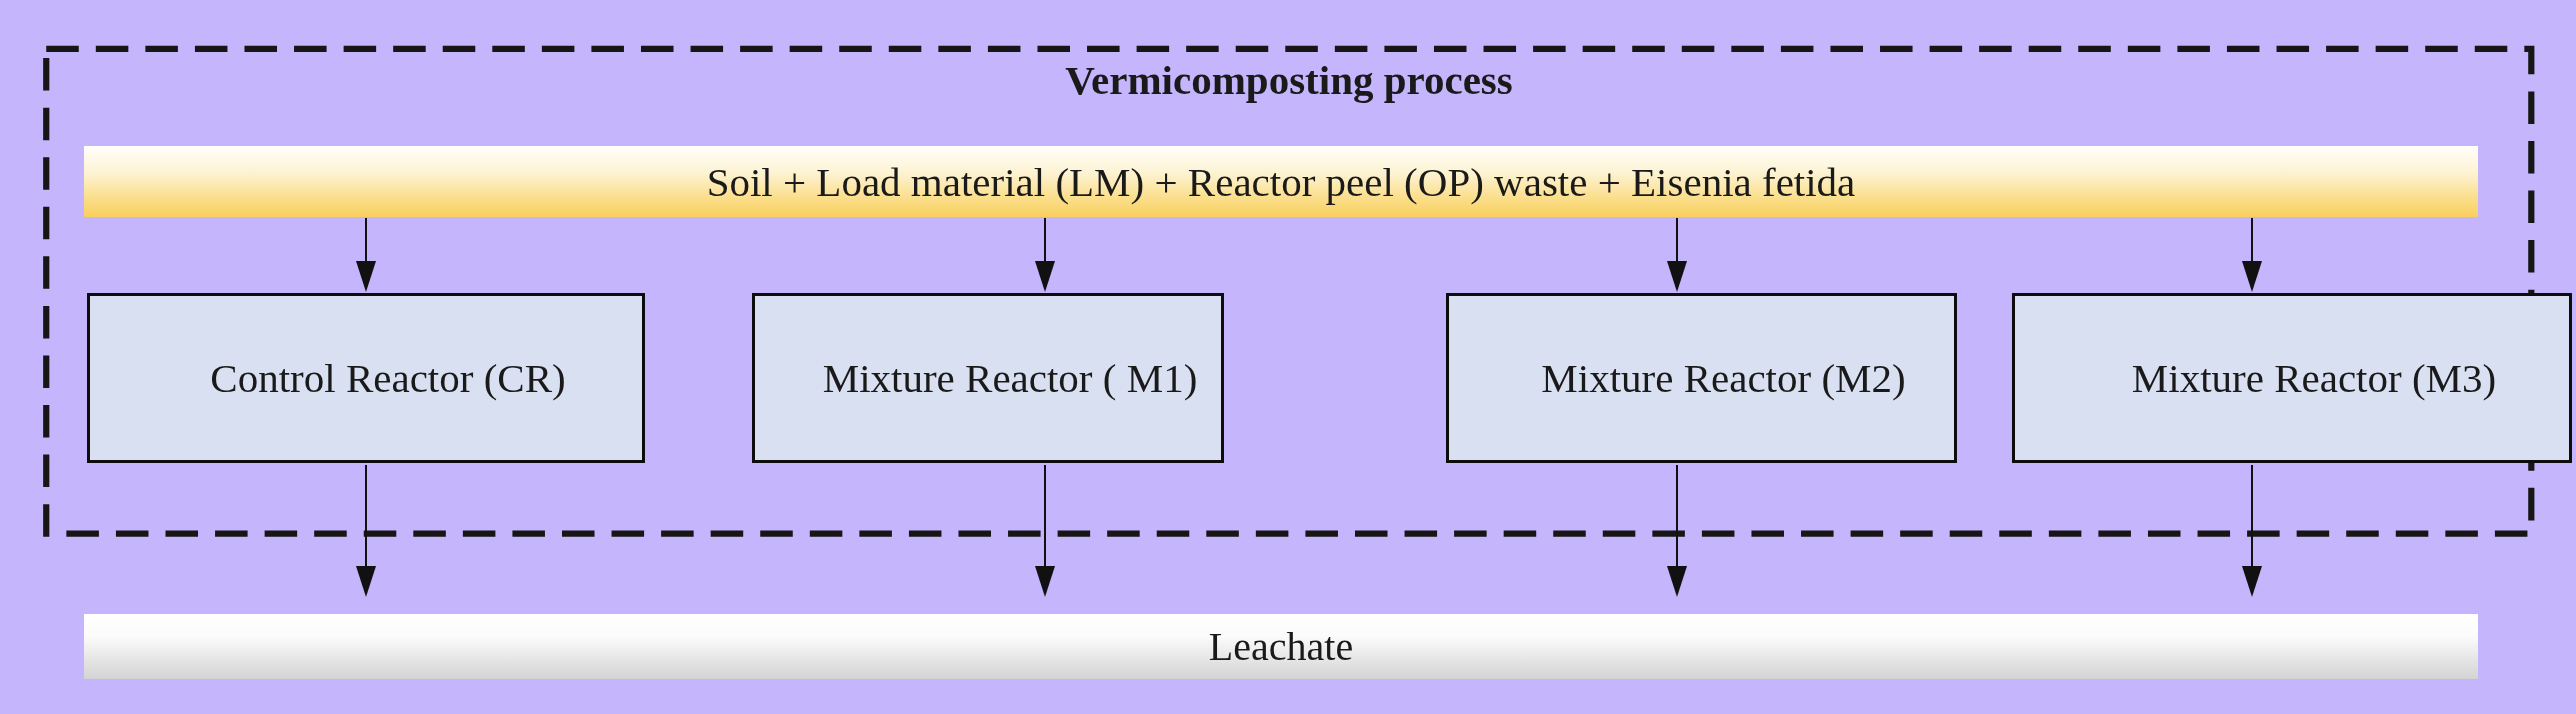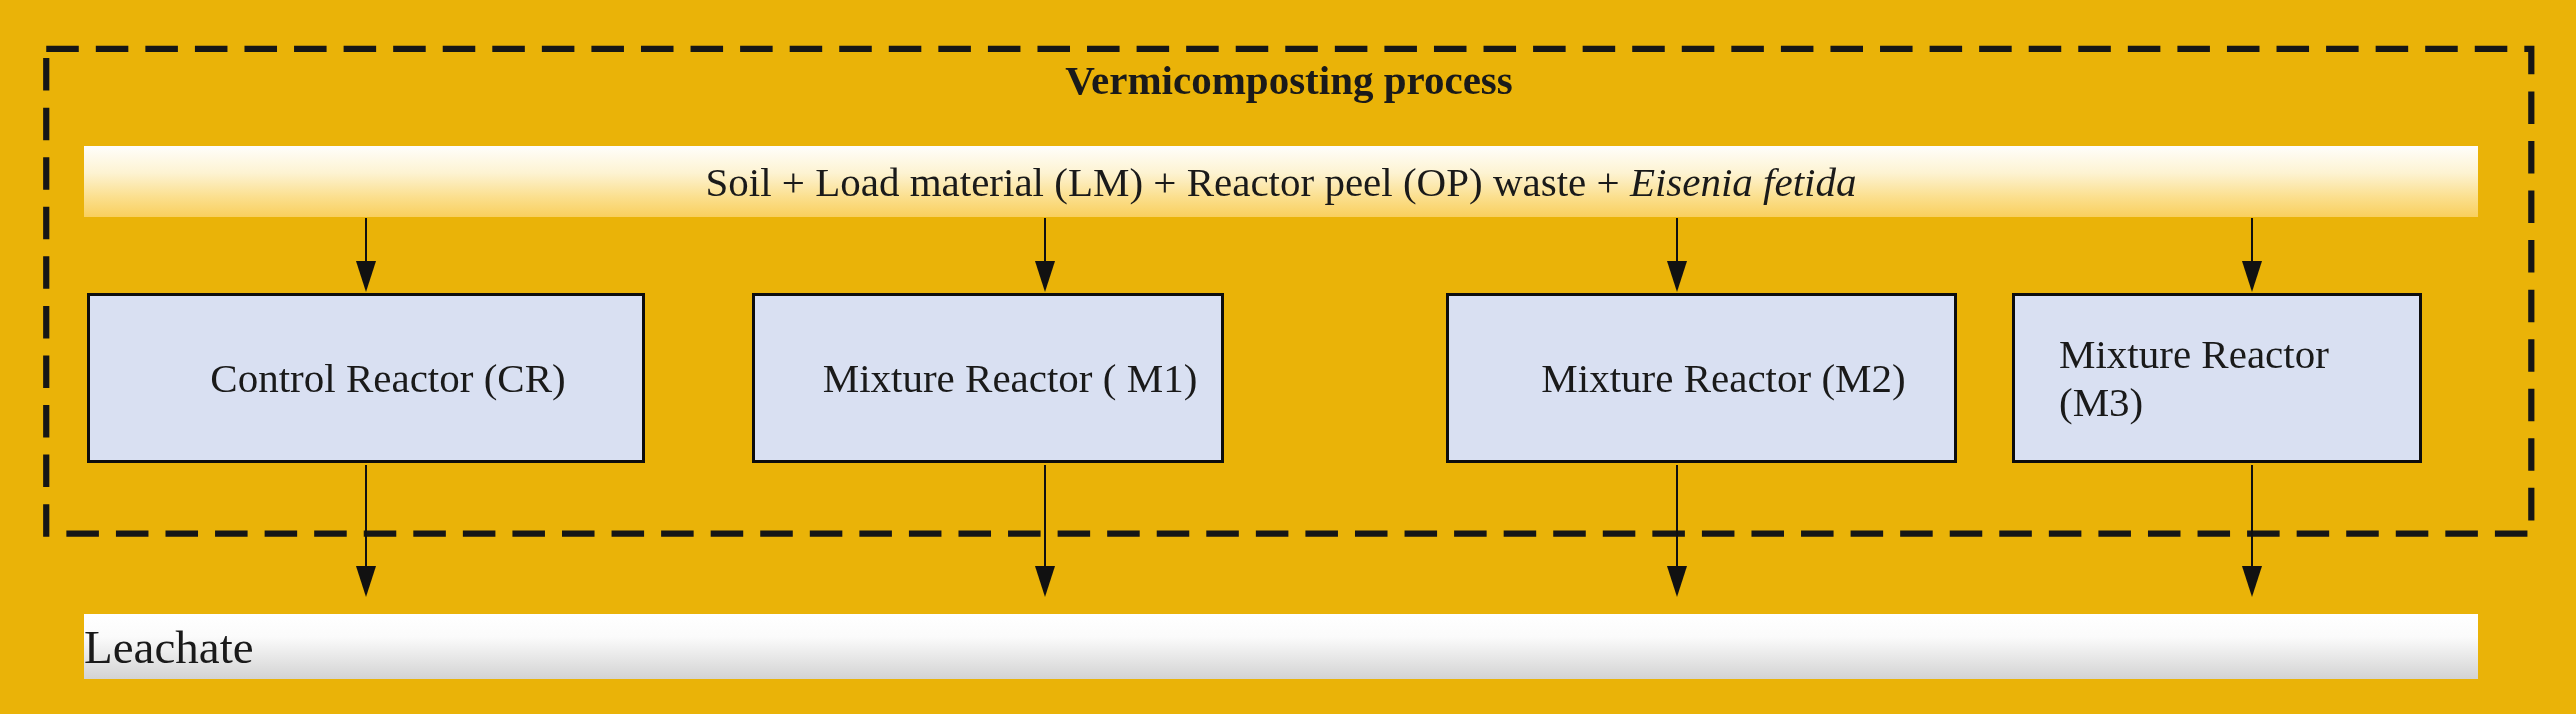--- a/index.html
+++ b/index.html
@@ -1,66 +1,66 @@
 <!DOCTYPE html>
 <html style="font-size:12.4px"><head>
 <meta charset="utf-8">
 <style>
   html,body{margin:0;padding:0;background:#ffffff;}
   #stage{
     position:relative;
     width:2576px;height:714px;
-    background:#eab308;
+    background:#c4b5fd;
     font-family:"Liberation Serif","DejaVu Serif",serif;
     color:#1a1a1a;
     overflow:hidden;
   }
   
   #outline-svg{position:absolute;left:0;top:0;width:2576px;height:714px;}
   .figure-title{
     position:absolute;left:43px;top:57px;width:2492px;height:50px;
     text-align:center;font-weight:bold;font-size:41px;line-height:46px;
   }
   .input-bar{
     position:absolute;left:84px;top:146px;width:2394px;height:71px;
     background:linear-gradient(180deg,#fffefb 0%,#fdf3d2 38%,#fbdf8e 72%,#f9cf5d 100%);
     display:flex;align-items:center;justify-content:center;
     font-size:41px;
   }
-  .input-bar .species{font-style:italic;}
+  .input-bar .species{}
   .reactor-box{
     position:absolute;top:293px;height:170px;
     background:#d9e0f2;border:3.9px solid #0d0d0d;box-sizing:border-box;
     display:flex;align-items:center;justify-content:center;
     font-size:41px;
     padding-left:44px;
   }
   .box-cr{left:87px;width:558px;}
   .box-m1{left:752px;width:472px;}
   .box-m2{left:1446px;width:511px;}
-  .box-m3{left:2012px;width:410px;}
+  .box-m3{left:2012px;width:560px;}
   .arrow{
     position:absolute;width:20px;
     display:flex;flex-direction:column;align-items:center;
   }
   .arrow .shaft{width:2.3px;background:#111111;flex:1 1 auto;}
   .arrow .head{
     width:0;height:0;flex:0 0 auto;
     border-left:10px solid transparent;
     border-right:10px solid transparent;
     border-top:31px solid #111111;
   }
   .arrow-top{top:218px;height:74px;}
   .arrow-bottom{top:465px;height:132px;}
   .a1{left:356px;} .a2{left:1035px;} .a3{left:1667px;} .a4{left:2242px;}
   .output-bar{
     position:absolute;left:84px;top:614px;width:2394px;height:65px;
     background:linear-gradient(180deg,#ffffff 0%,#fbfbfb 35%,#d3d3d3 100%);
-    display:flex;align-items:center;
-    font-size:47px;
+    display:flex;align-items:center;justify-content:center;
+    font-size:40px;
   }
 </style>
 </head>
 <body>
 
 <div id="stage">
 
   <svg id="outline-svg" viewBox="0 0 3325 922" xmlns="http://www.w3.org/2000/svg">
     <rect x="59" y="63" width="3209" height="626" fill="none" stroke="#161616" stroke-width="8" stroke-dasharray="42 22"></rect>
   </svg>

